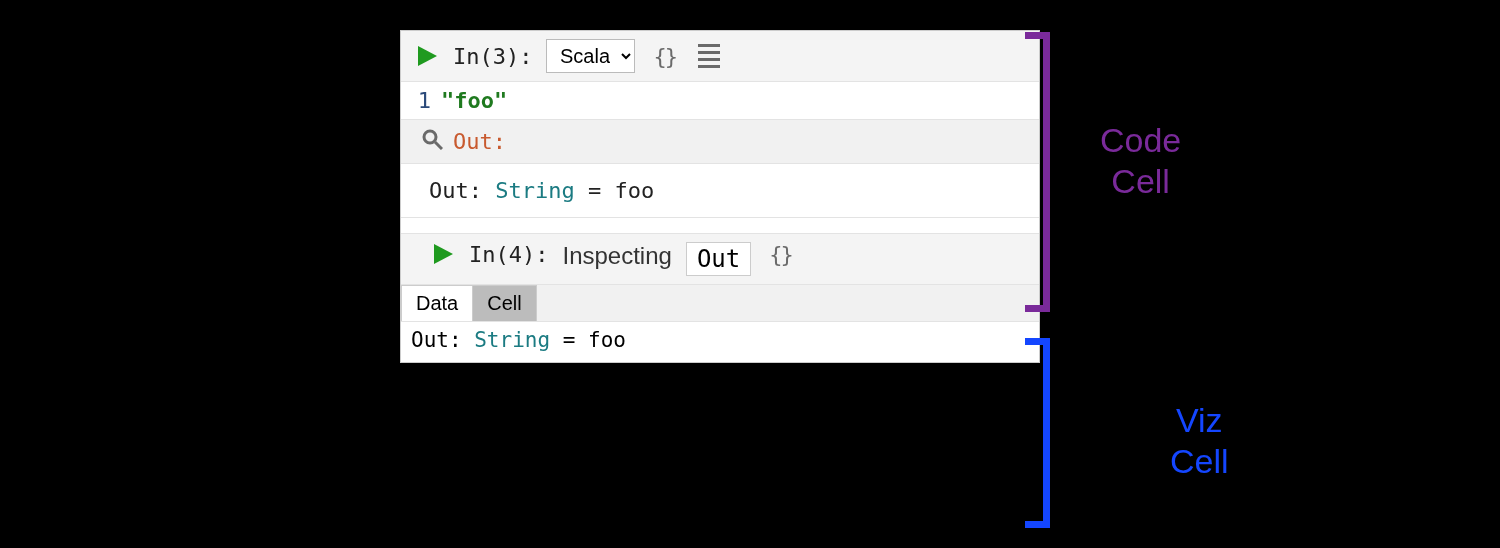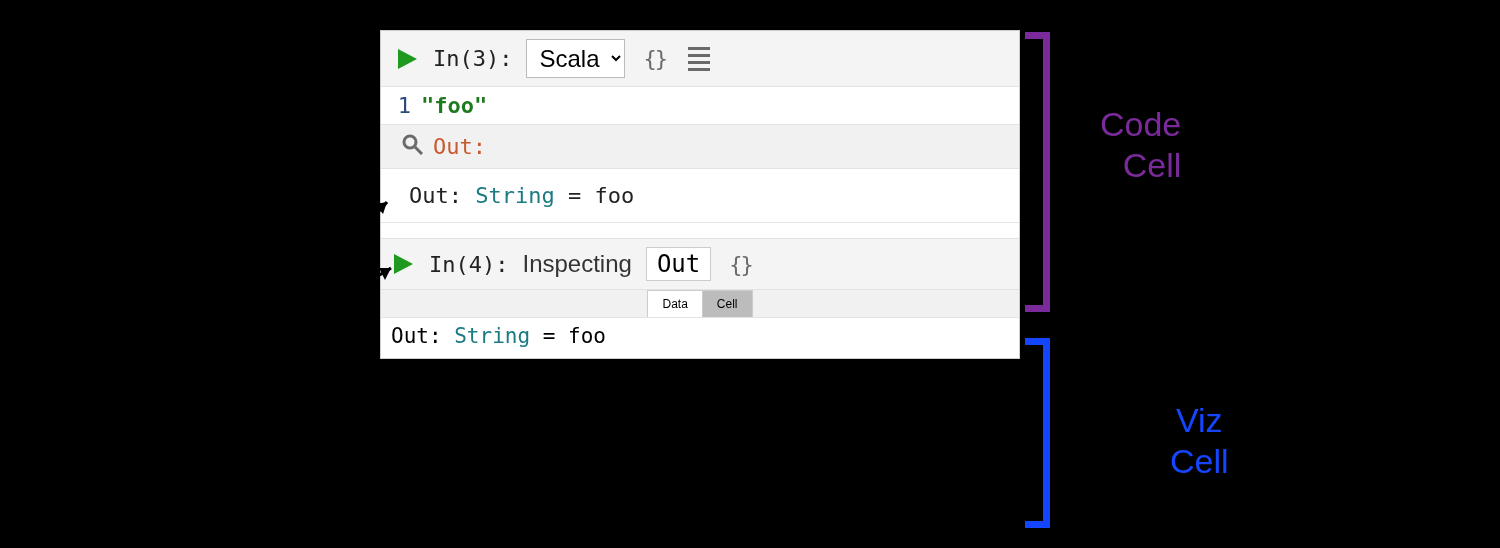--- a/index.html
+++ b/index.html
@@ -6,21 +6,21 @@
   body {
     margin: 0;
     width: 1500px;
     height: 548px;
     background: #000;
     font-family: "Helvetica Neue", Arial, sans-serif;
     position: relative;
   }
   .canvas {
     position: absolute;
-    left: 380px;
+    left: 400px;
     top: 30px;
     width: 640px;
     background: #fff;
     border: 1px solid #ccc;
   }
 
   
   .cell-header {
     display: flex;
     align-items: center;
@@ -30,25 +30,26 @@
     border-bottom: 1px solid #e3e3e3;
     font-size: 22px;
   }
   .run-icon svg { display:block; }
   .in-label {
     font-family: "Menlo","Consolas",monospace;
     font-size: 22px;
     color: #222;
   }
   .lang-select {
-    font-size: 24px;
+    font-size: 20px;
     padding: 4px 8px;
     border: 1px solid #bbb;
     background: #fff;
     font-family: inherit;
+    text-align: center;
   }
   .header-icon {
     color: #6a6a6a;
     font-size: 22px;
     font-family: "Menlo","Consolas",monospace;
     letter-spacing: -2px;
     padding: 0 4px;
     cursor: pointer;
   }
   .hamburger { display:flex; flex-direction:column; gap:4px; cursor:pointer; padding:4px;}
@@ -85,43 +86,41 @@
     color:#222;
     background:#fff;
   }
   .out-body .typ { color:#1b7b82; }
 
   .spacer { height:16px; background:#fff; border-top:1px solid #e3e3e3;}
 
   
   .viz-header {
     display:flex;
-    align-items:center;
     gap:14px;
-    padding:8px 10px;
+    padding:8px 30px;
     background:#f4f4f4;
     border-top:1px solid #e3e3e3;
     border-bottom:1px solid #e3e3e3;
     font-size:22px;
   }
   .inspecting { color:#333; font-size:24px; }
   .outbox {
     border:1px solid #ccc;
     background:#fff;
     padding:2px 10px;
     font-family:"Menlo","Consolas",monospace;
     font-size:24px;
   }
 
   .tab-row {
     display:flex;
     background:#f1f1f1;
     border-bottom:1px solid #e3e3e3;
-    font-size:12px;
-    justify-content:center;
+    font-size:20px;
   }
   .tab {
     padding:6px 14px;
     border:1px solid #ccc;
     border-bottom:none;
     cursor:pointer;
     background:#fff;
   }
   .tab.active { background:#bcbcbc; }
   .tab:not(:first-child){ border-left:none; }
@@ -245,21 +244,21 @@
   <div class="viz-body">
     <span>Out: </span><span class="typ">String</span><span> = </span><span>foo</span>
   </div>
 
 </div>
 
 <div class="bracket" style="left:1043px; top:32px; height:280px; border-right:7px solid #7a2a9a; color:#7a2a9a; border-top-width:7px;">
   <div class="cap-top" style="border-top:7px solid #7a2a9a;"></div>
   <div class="cap-bot" style="border-top:7px solid #7a2a9a;"></div>
 </div>
-<div class="anno-label purple" style="left:1100px; top:104px;text-align:right;">Code
+<div class="anno-label purple" style="left:1100px; top:120px;">Code
 Cell</div>
 
 <div class="bracket" style="left:1043px; top:338px; height:190px; border-right:7px solid #1446ff; color:#1446ff;">
   <div class="cap-top" style="border-top:7px solid #1446ff;"></div>
   <div class="cap-bot" style="border-top:7px solid #1446ff;"></div>
 </div>
 <div class="anno-label blue" style="left:1170px; top:400px;">Viz
 Cell</div>
 
 <div class="repr-anno">

